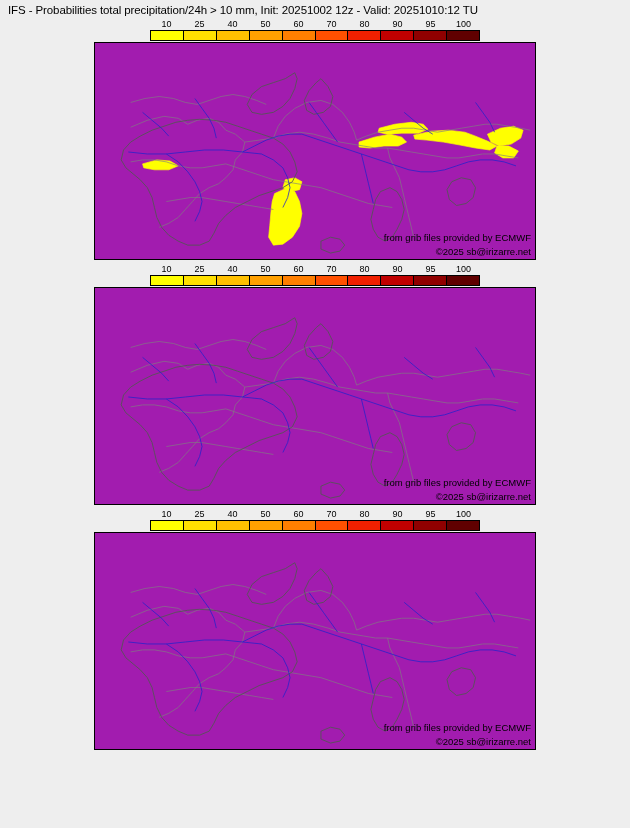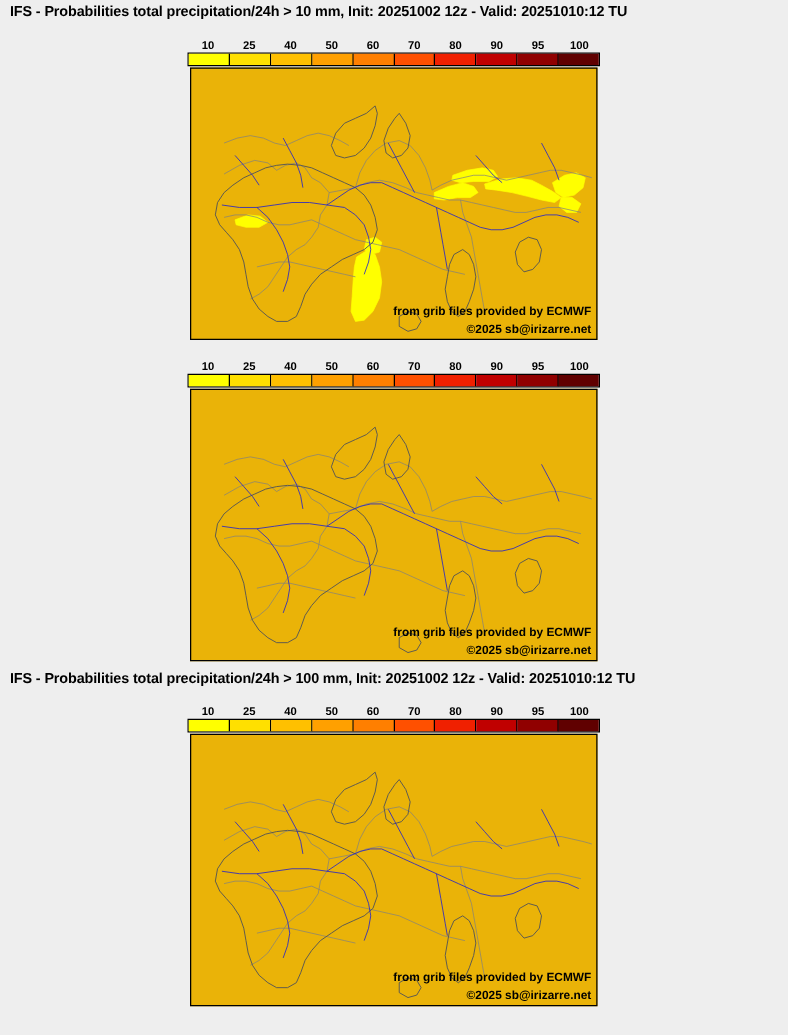--- a/index.html
+++ b/index.html
@@ -10,33 +10,32 @@
   body {
     width: 630px;
     height: 828px;
     font-family: "Liberation Sans", sans-serif;
     color: #000000;
     overflow: hidden;
   }
   .panel {
     position: relative;
     width: 630px;
-    font-weight: bold;
   }
   .panel-title {
     font-size: 11.5px;
     line-height: 14px;
     padding: 3px 0 2px 8px;
     white-space: nowrap;
     letter-spacing: -0.1px;
   }
   .legend {
     position: relative;
     width: 330px;
-    margin: 12px auto 1px auto;
+    margin: 0 auto 1px auto;
     height: 22px;
   }
   .legend-labels {
     position: relative;
     height: 11px;
     font-size: 9px;
     line-height: 11px;
   }
   .legend-labels span {
     position: absolute;
@@ -55,26 +54,26 @@
   .legend-cell {
     flex: 1 1 0;
     height: 100%;
     border-right: 1px solid #000;
     box-sizing: border-box;
   }
   .legend-cell:last-child { border-right: none; }
 
   .map-wrap {
     position: relative;
-    width: 326px;
+    width: 442px;
     height: 218px;
     margin: 0 auto;
     border: 1px solid #000;
     box-sizing: border-box;
-    background: #eab308;
+    background: #a21caf;
     overflow: hidden;
   }
   .map-svg {
     position: absolute;
     left: 0; top: 0;
     width: 100%;
     height: 100%;
     display: block;
   }
   .credit-ecmwf {
@@ -255,21 +254,20 @@
       </g>
     </svg>
     <div class="credit-ecmwf">from grib files provided by ECMWF</div>
     <div class="credit-owner">©2025 sb@irizarre.net</div>
   </div>
 </div>
 
 <div class="spacer"></div>
 
 <div class="panel">
-  <div class="panel-title">IFS - Probabilities total precipitation/24h &gt; 100 mm, Init: 20251002 12z - Valid: 20251010:12 TU</div>
 
   <div class="legend">
     <div class="legend-labels">
       <span style="left:16.5px">10</span>
       <span style="left:49.5px">25</span>
       <span style="left:82.5px">40</span>
       <span style="left:115.5px">50</span>
       <span style="left:148.5px">60</span>
       <span style="left:181.5px">70</span>
       <span style="left:214.5px">80</span>

